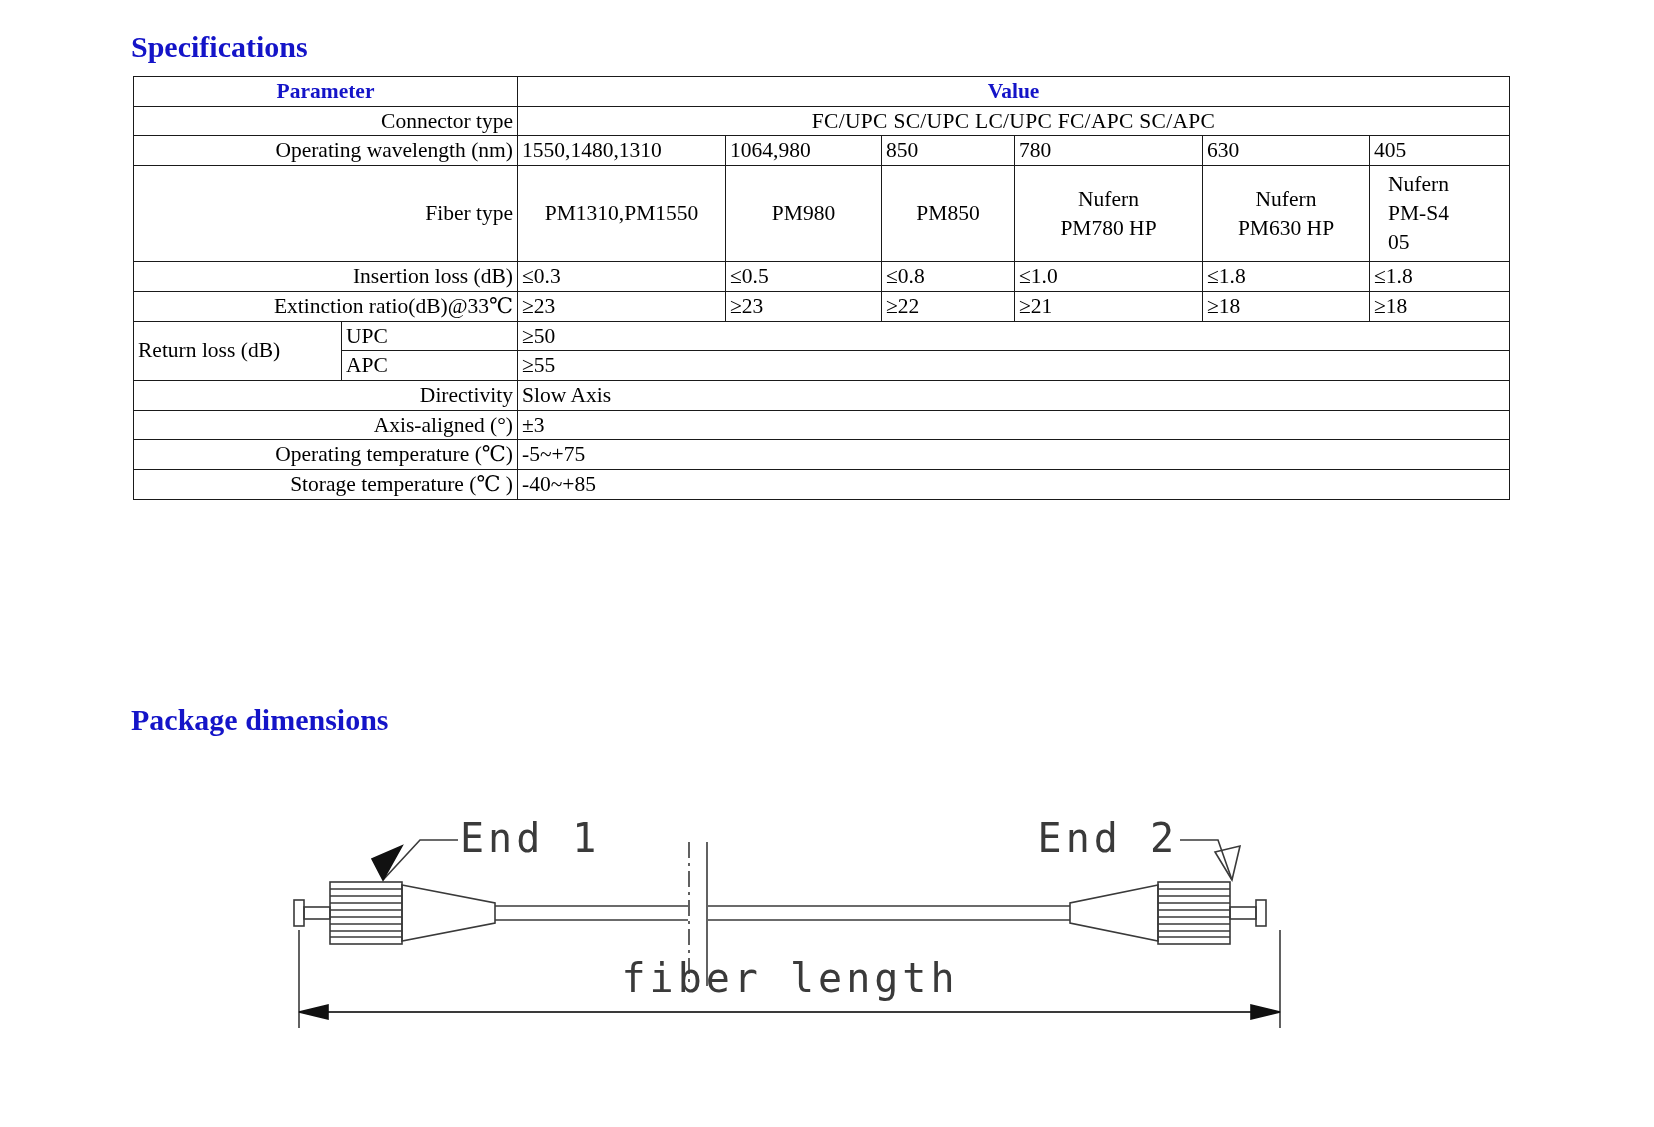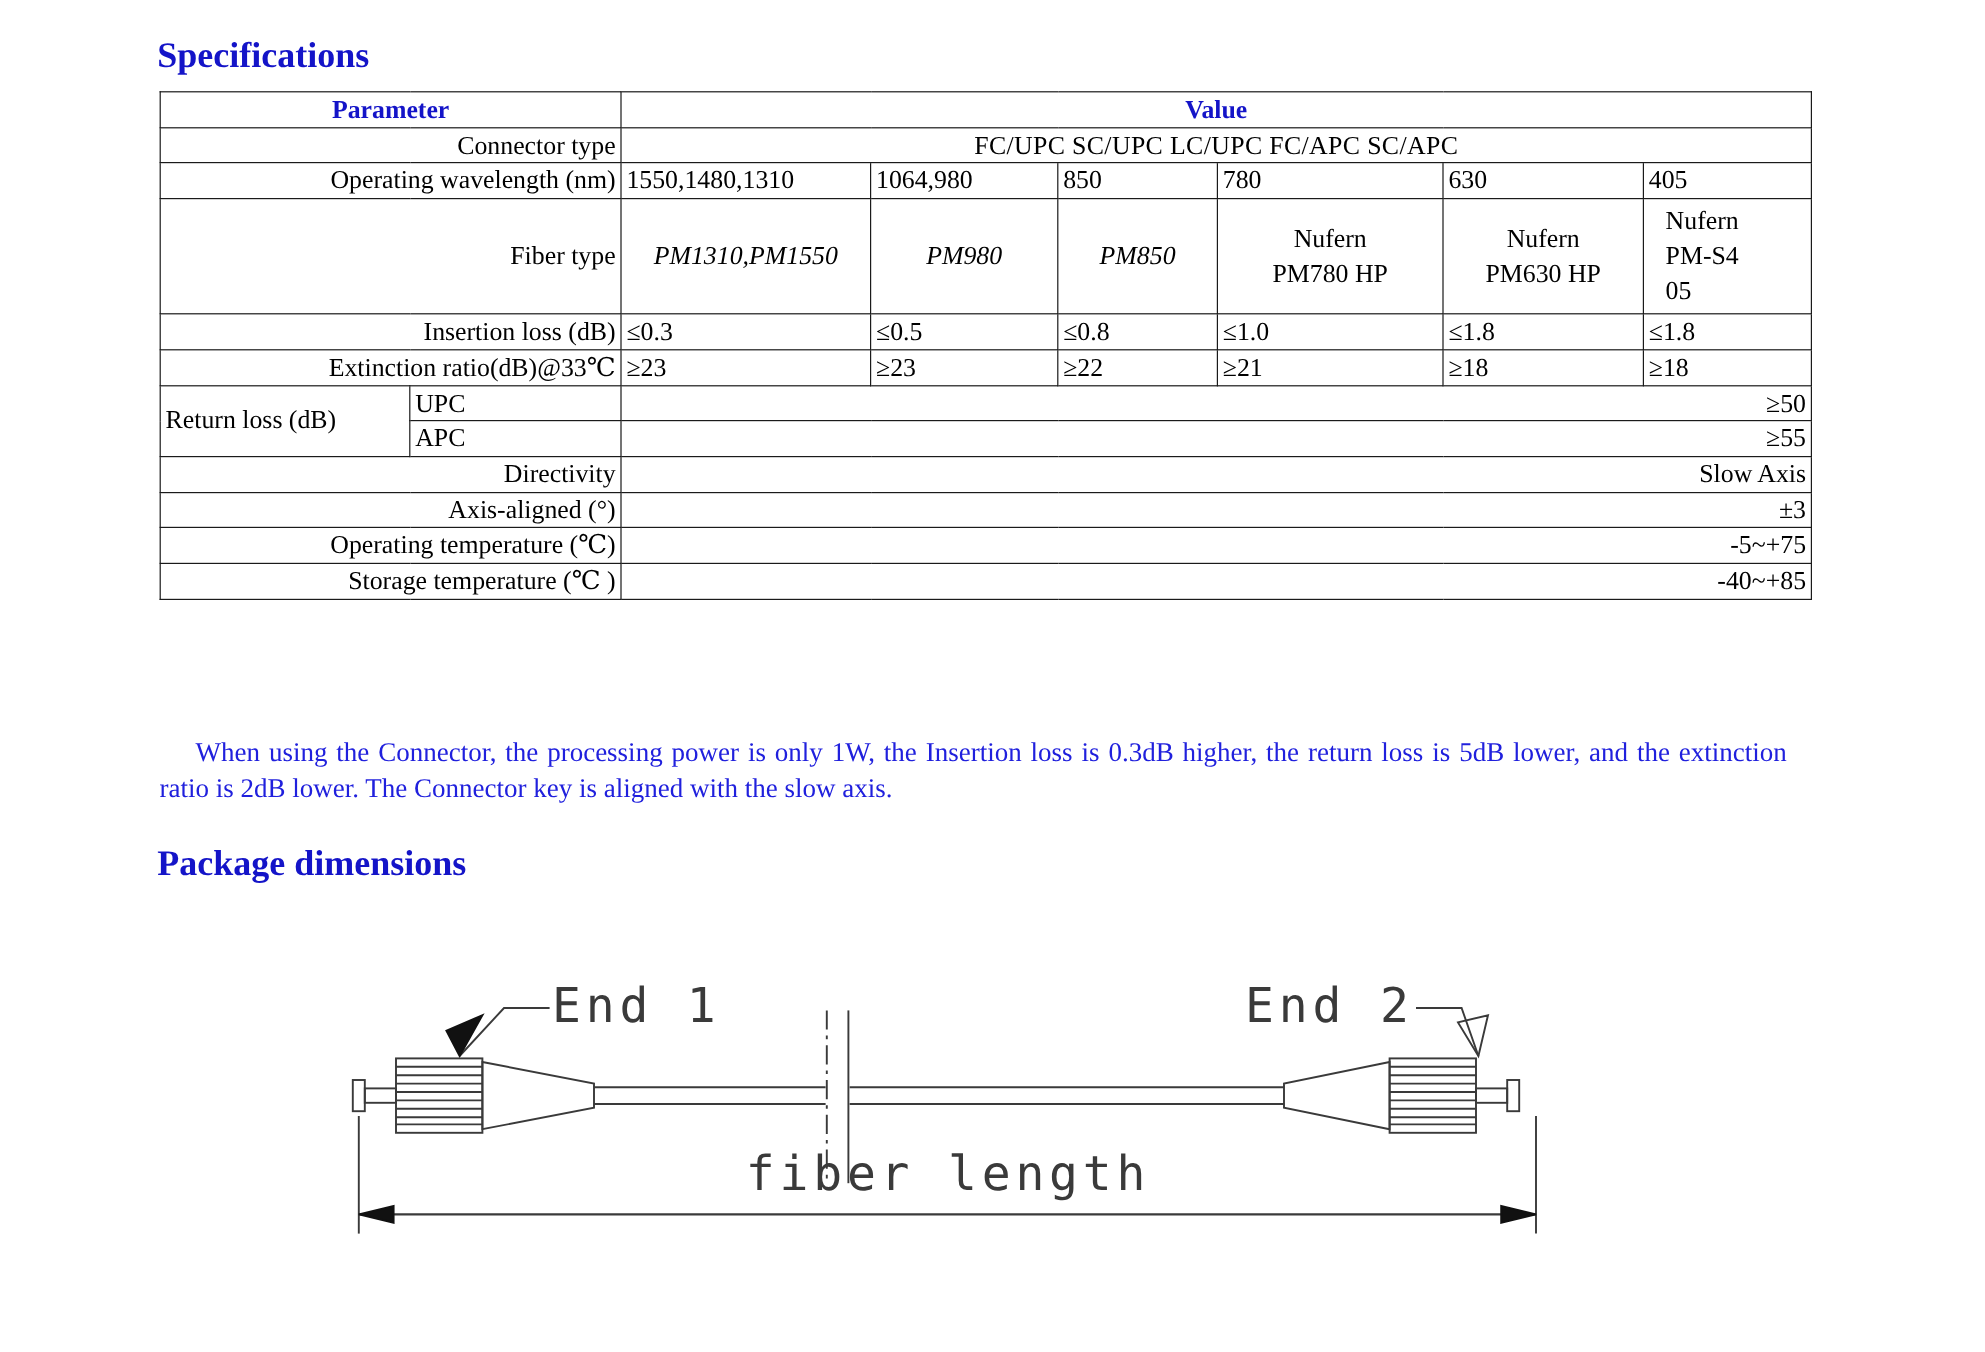--- a/index.html
+++ b/index.html
@@ -51,34 +51,34 @@
     padding: 2px 4px;
     vertical-align: middle;
   }
   .param-cell {
     text-align: right;
     padding-left: 5px;
     white-space: nowrap;
   }
   .center { text-align: left; }
   .hdr-blue { color: #1414c8; text-align: center; font-weight: bold; }
-  .val-merged { text-align: right; }
+  .val-merged { text-align: left; }
   .connector-line {
     text-align: center;
     padding-right: 148px;
     white-space: nowrap;
     letter-spacing: 0.3px;
   }
   .tall { height: 96px; }
   .sub-label {
     text-align: left;
     padding-left: 5px;
     white-space: nowrap;
   }
-  .fiber-cell { text-align: center; line-height: 1.35; font-style: italic; }
+  .fiber-cell { text-align: center; line-height: 1.35; }
   .fiber-multi { text-align: center; line-height: 1.35; }
   .ret-label {
     vertical-align: middle;
     padding-left: 5px;
   }
 
   
   #note {
     position: absolute;
     left: 133px;
@@ -199,21 +199,20 @@
         </tr>
 
         <tr>
           <td class="param-cell" colspan="2">Storage temperature (℃ )</td>
           <td class="val-merged" colspan="6">-40~+85</td>
         </tr>
       </tbody>
     </table>
   </div>
 
-  <div id="note">When using the Connector, the processing power is only 1W, the Insertion loss is 0.3dB higher, the return loss is 5dB lower, and the extinction ratio is 2dB lower. The Connector key is aligned with the slow axis.</div>
 
   <div class="heading" id="pkg-heading">Package dimensions</div>
 
   <div id="drawing">
     <svg width="1100" height="270" viewBox="0 0 1100 270" xmlns="http://www.w3.org/2000/svg">
       <g stroke="#3a3a3a" fill="none" stroke-width="1.6">
 
         <g>
 
           <rect x="14" y="110" width="10" height="26"></rect>

